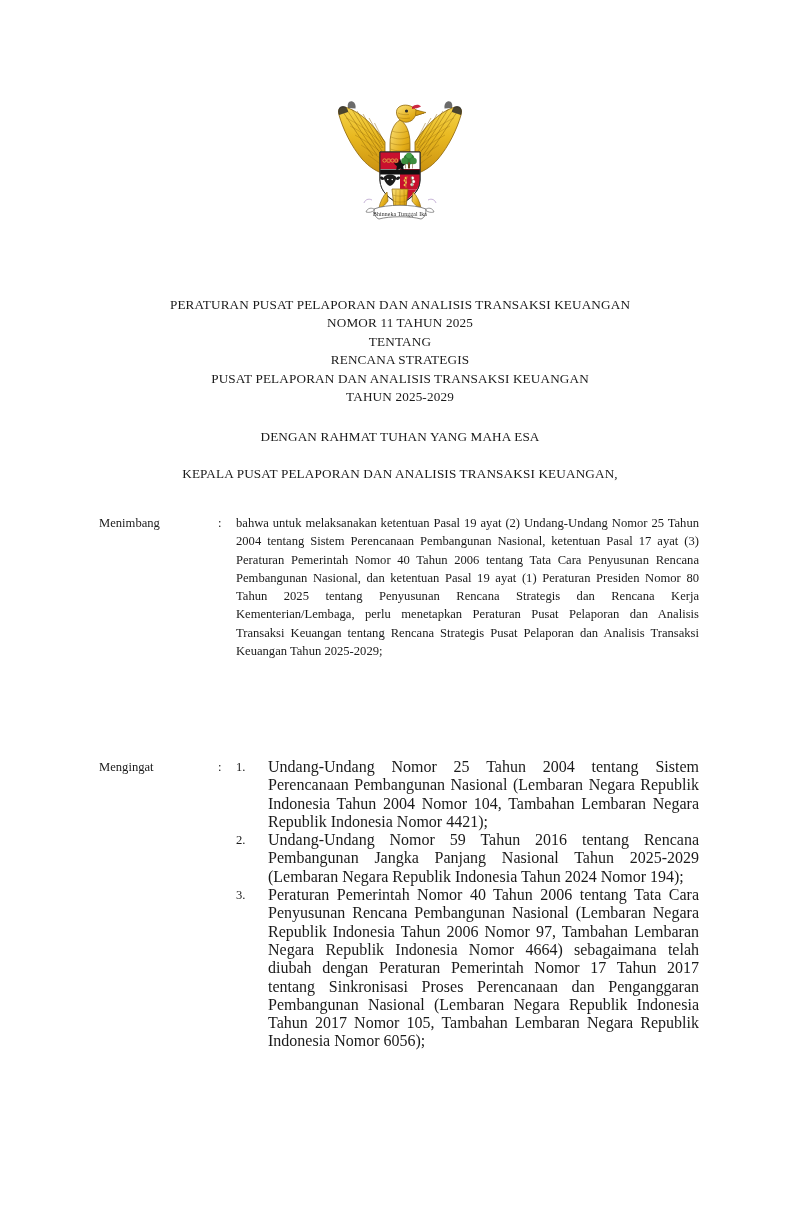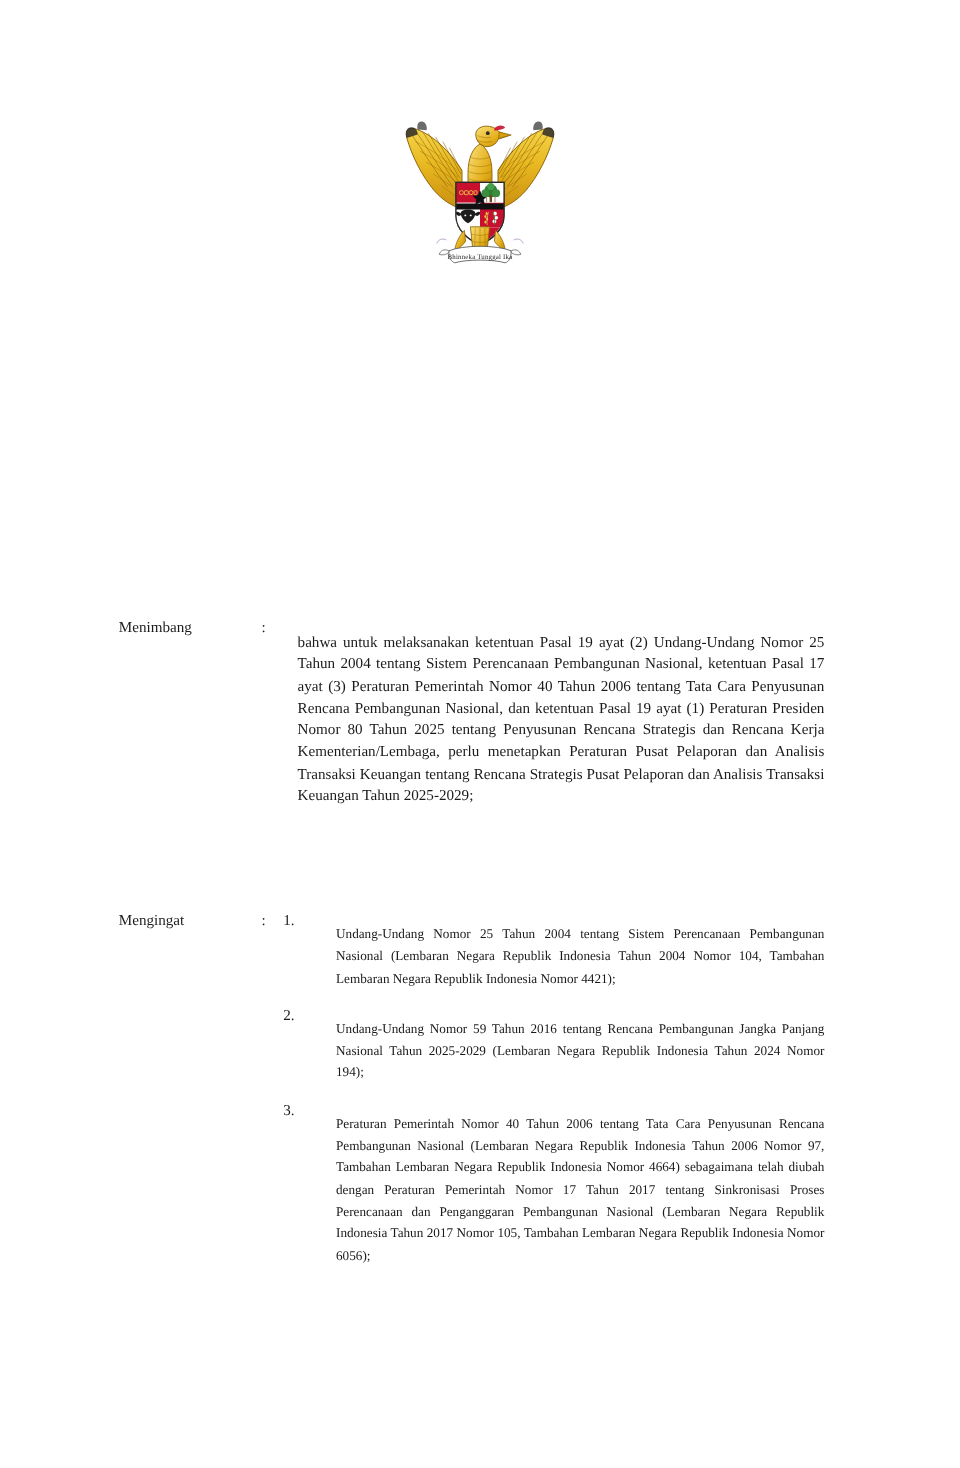--- a/index.html
+++ b/index.html
@@ -95,28 +95,28 @@
     align-items: flex-start;
   }
   .num-marker {
     flex: 0 0 32px;
     width: 32px;
     font-size: 12.6px;
     line-height: 18.3px;
   }
   .num-text {
     flex: 1 1 auto;
-    font-size: 11px;
+    font-size: 16px;
     line-height: 18.3px;
     text-align: justify;
     text-justify: inter-word;
   }
   
   .clause-body > p, .num-text > p {
-    margin: 12px;
+    margin: 0;
     text-align: justify;
     text-align-last: left;
   }
 </style>
 </head>
 <body>
 
 <div class="page">
 
   <div class="emblem-wrap">
@@ -282,21 +282,33 @@
         </g>
 
         <g opacity="0.8">
           <path d="M92 208 C84 204 78 208 76 214" stroke="#9b7ab8" stroke-width="1.4" fill="none"></path>
           <path d="M204 208 C212 204 218 208 220 214" stroke="#9b7ab8" stroke-width="1.4" fill="none"></path>
         </g>
       </svg>
     </span>
   </div>
 
-
+  <div class="title-block">
+    <div class="title-line">PERATURAN PUSAT PELAPORAN DAN ANALISIS TRANSAKSI KEUANGAN</div>
+    <div class="title-line">NOMOR 11 TAHUN 2025</div>
+    <div class="title-line">TENTANG</div>
+    <div class="title-line">RENCANA STRATEGIS</div>
+    <div class="title-line">PUSAT PELAPORAN DAN ANALISIS TRANSAKSI KEUANGAN</div>
+    <div class="title-line">TAHUN 2025-2029</div>
+  </div>
+
+  <div class="sub-block">
+    <div class="sub-line">DENGAN RAHMAT TUHAN YANG MAHA ESA</div>
+    <div class="sub-line second">KEPALA PUSAT PELAPORAN DAN ANALISIS TRANSAKSI KEUANGAN,</div>
+  </div>
 
   <div class="clause" id="menimbang-row">
     <div class="clause-label">Menimbang</div>
     <div class="clause-colon">:</div>
     <div class="clause-body">
       <p>bahwa untuk melaksanakan ketentuan Pasal 19 ayat (2) Undang-Undang Nomor 25 Tahun 2004 tentang Sistem Perencanaan Pembangunan Nasional, ketentuan Pasal 17 ayat (3) Peraturan Pemerintah Nomor 40 Tahun 2006 tentang Tata Cara Penyusunan Rencana Pembangunan Nasional, dan ketentuan Pasal 19 ayat (1) Peraturan Presiden Nomor 80 Tahun 2025 tentang Penyusunan Rencana Strategis dan Rencana Kerja Kementerian/Lembaga, perlu menetapkan Peraturan Pusat Pelaporan dan Analisis Transaksi Keuangan tentang Rencana Strategis Pusat Pelaporan dan Analisis Transaksi Keuangan Tahun 2025-2029;</p>
     </div>
   </div>
 
   <div class="clause" id="mengingat-row">

